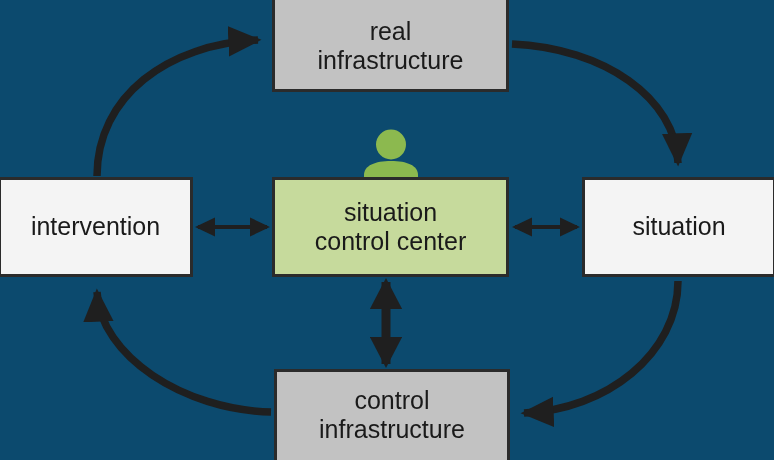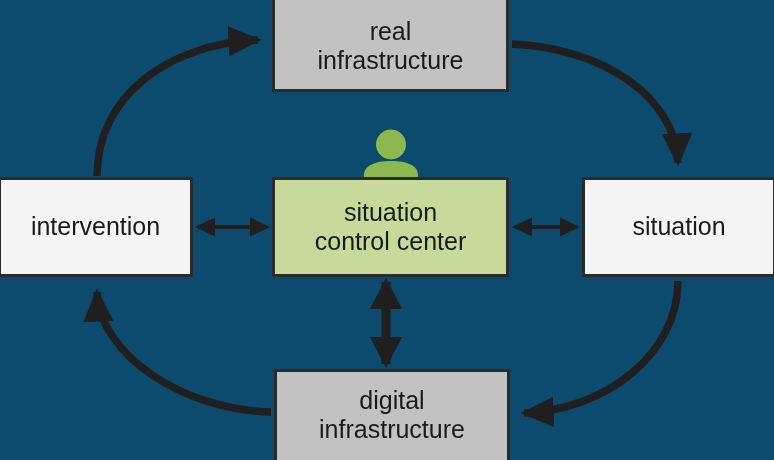--- a/index.html
+++ b/index.html
@@ -135,17 +135,17 @@
   <div class="node" id="node-situation-control-center" style="background:#c6da9c;">
     <span class="node-label">situation
 control center</span>
   </div>
 
   <div class="node" id="node-monitoring" style="background:#f4f4f4;">
     <span class="node-label">situation</span>
   </div>
 
   <div class="node" id="node-digital-infrastructure" style="background:#c2c2c2;">
-    <span class="node-label">digital
+    <span class="node-label">control
 infrastructure</span>
   </div>
 
 </div>
 
 </body></html>

